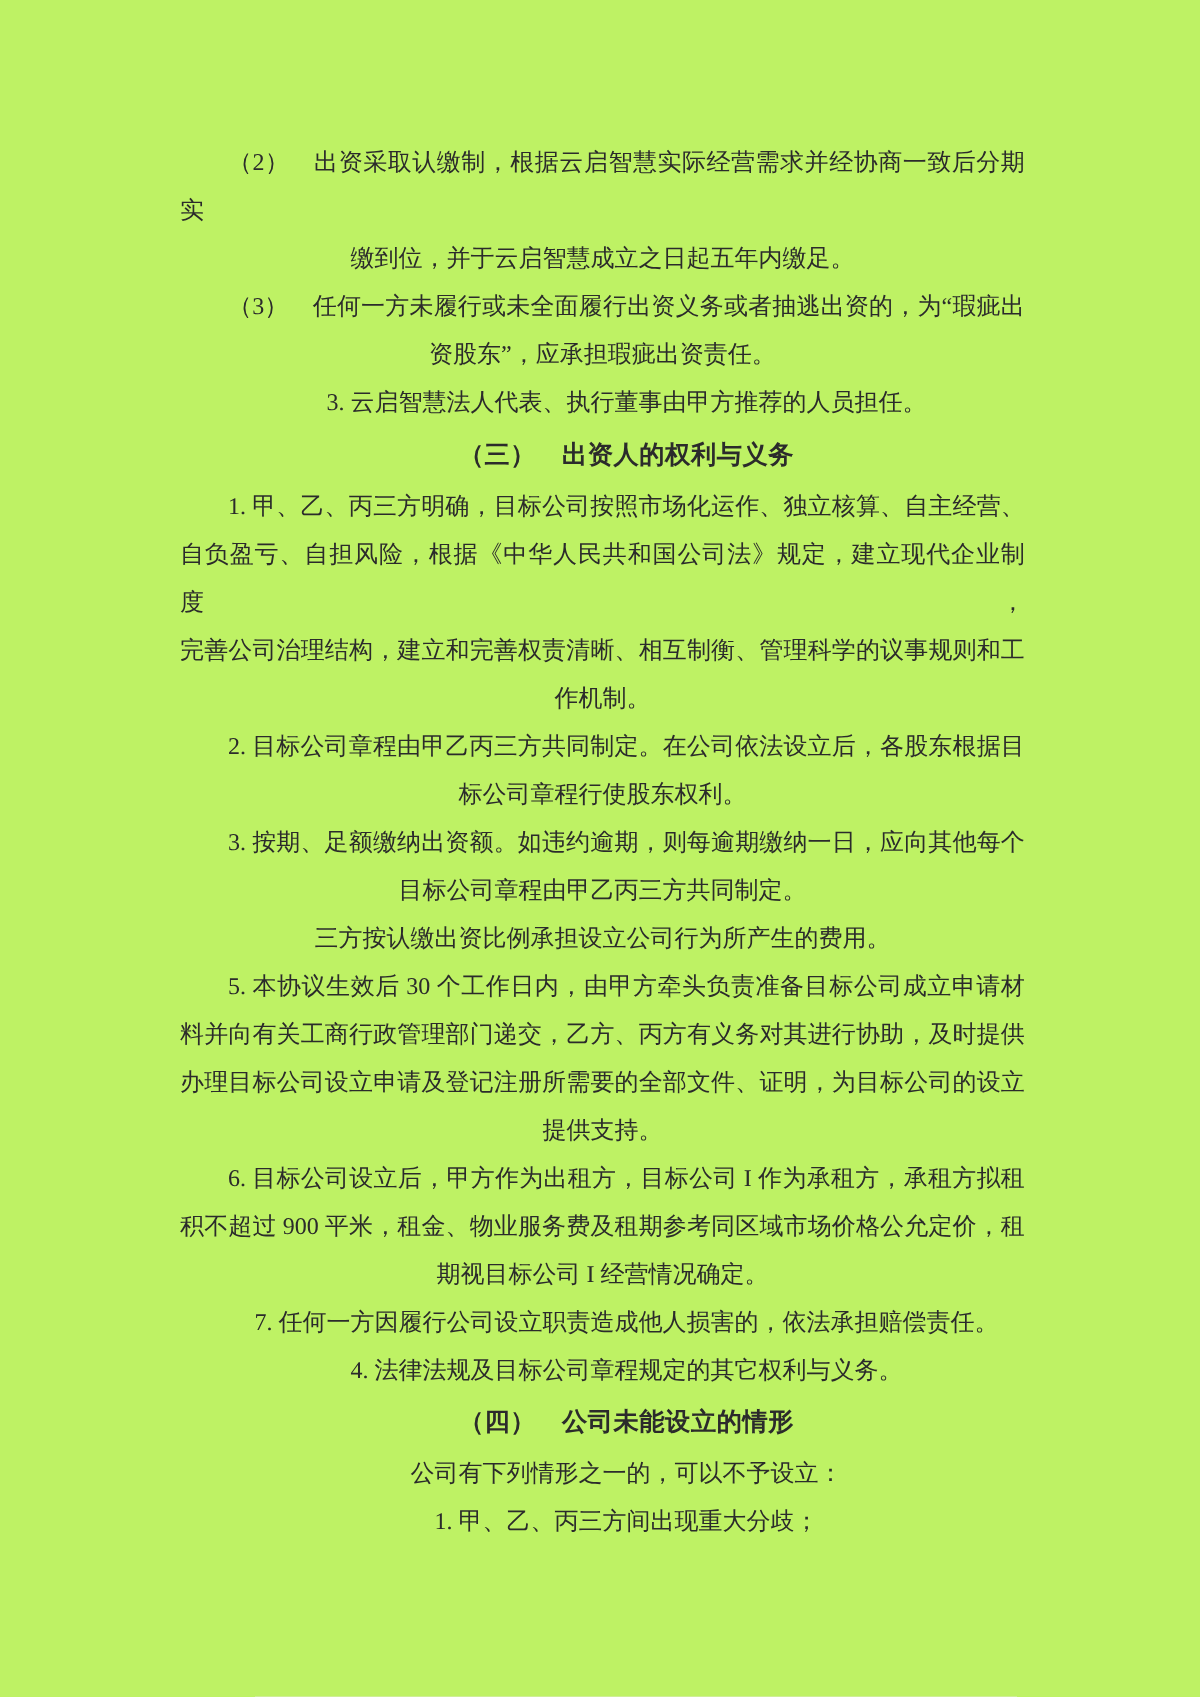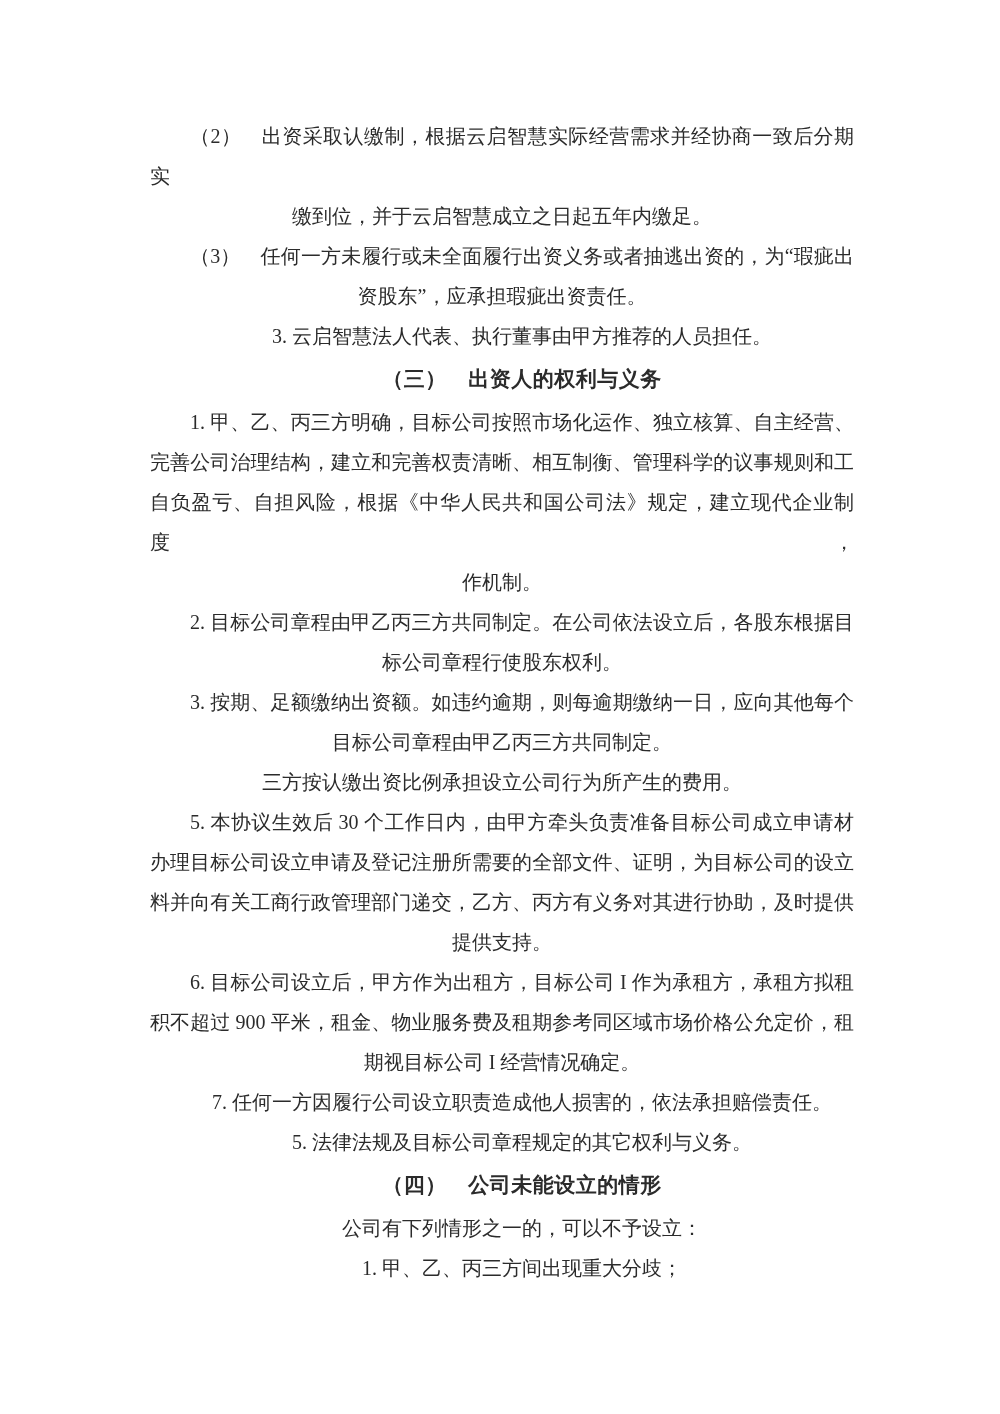--- a/index.html
+++ b/index.html
@@ -39,43 +39,43 @@
   .line.heading {
     font-weight: bold;
     font-size: 21px;
     margin: 3px 0 3px 0;
     letter-spacing: 0.5px;
   }
 </style>
 </head>
 <body>
 
-<div class="page" style="background: #ffffff; color: rgb(43, 43, 43);">
+<div class="page" style="background: #bef264; color: rgb(43, 43, 43);">
   <div class="doc-body" id="doc-body">
       <div class="line fill indent">（2）　出资采取认缴制，根据云启智慧实际经营需求并经协商一致后分期实</div>
       <div class="line">缴到位，并于云启智慧成立之日起五年内缴足。</div>
       <div class="line fill indent">（3）　任何一方未履行或未全面履行出资义务或者抽逃出资的，为“瑕疵出</div>
       <div class="line">资股东”，应承担瑕疵出资责任。</div>
       <div class="line indent">3. 云启智慧法人代表、执行董事由甲方推荐的人员担任。</div>
       <div class="line heading indent">（三）　出资人的权利与义务</div>
       <div class="line fill indent">1. 甲、乙、丙三方明确，目标公司按照市场化运作、独立核算、自主经营、</div>
+      <div class="line fill">自负盈亏、自担风险，根据《中华人民共和国公司法》规定，建立现代企业制度，</div>
       <div class="line fill">完善公司治理结构，建立和完善权责清晰、相互制衡、管理科学的议事规则和工</div>
-      <div class="line fill">自负盈亏、自担风险，根据《中华人民共和国公司法》规定，建立现代企业制度，</div>
       <div class="line">作机制。</div>
       <div class="line fill indent">2. 目标公司章程由甲乙丙三方共同制定。在公司依法设立后，各股东根据目</div>
       <div class="line">标公司章程行使股东权利。</div>
       <div class="line fill indent">3. 按期、足额缴纳出资额。如违约逾期，则每逾期缴纳一日，应向其他每个</div>
       <div class="line">目标公司章程由甲乙丙三方共同制定。</div>
       <div class="line">三方按认缴出资比例承担设立公司行为所产生的费用。</div>
       <div class="line fill indent">5. 本协议生效后 30 个工作日内，由甲方牵头负责准备目标公司成立申请材</div>
+      <div class="line fill">料并向有关工商行政管理部门递交，乙方、丙方有义务对其进行协助，及时提供</div>
       <div class="line fill">办理目标公司设立申请及登记注册所需要的全部文件、证明，为目标公司的设立</div>
-      <div class="line fill">料并向有关工商行政管理部门递交，乙方、丙方有义务对其进行协助，及时提供</div>
       <div class="line">提供支持。</div>
       <div class="line fill indent">6. 目标公司设立后，甲方作为出租方，目标公司 I 作为承租方，承租方拟租</div>
       <div class="line fill">积不超过 900 平米，租金、物业服务费及租期参考同区域市场价格公允定价，租</div>
       <div class="line">期视目标公司 I 经营情况确定。</div>
       <div class="line indent">7. 任何一方因履行公司设立职责造成他人损害的，依法承担赔偿责任。</div>
-      <div class="line indent">5. 法律法规及目标公司章程规定的其它权利与义务。</div>
+      <div class="line indent">4. 法律法规及目标公司章程规定的其它权利与义务。</div>
       <div class="line heading indent">（四）　公司未能设立的情形</div>
       <div class="line indent">公司有下列情形之一的，可以不予设立：</div>
       <div class="line indent">1. 甲、乙、丙三方间出现重大分歧；</div>
     </div>
 </div>
 
 </body></html>

